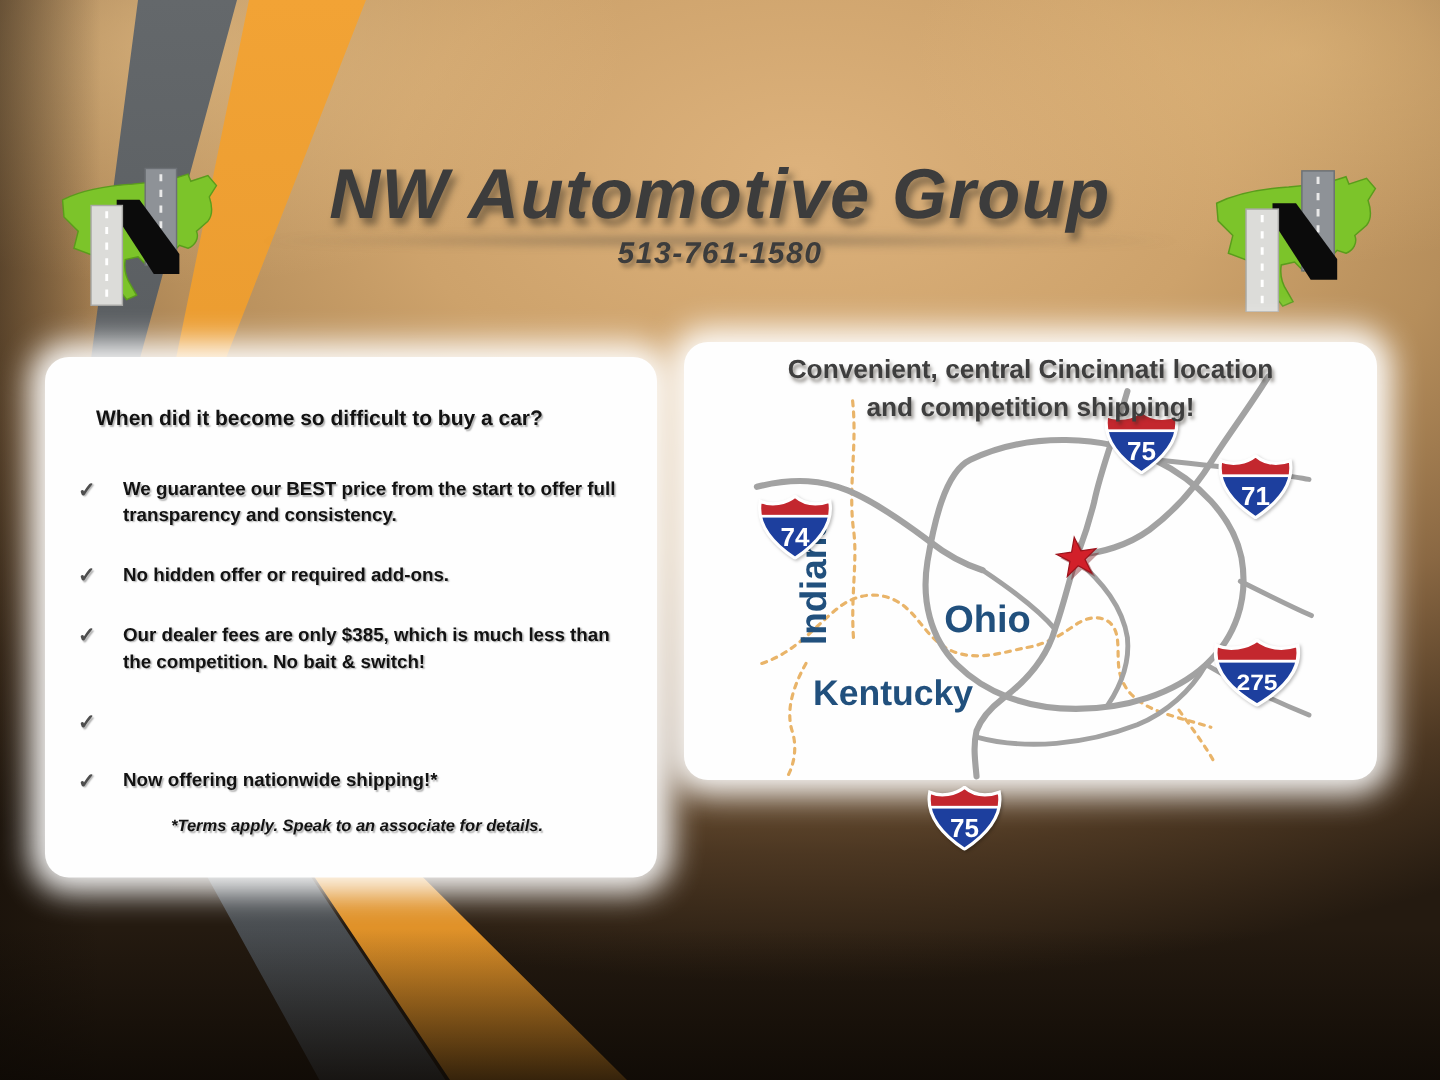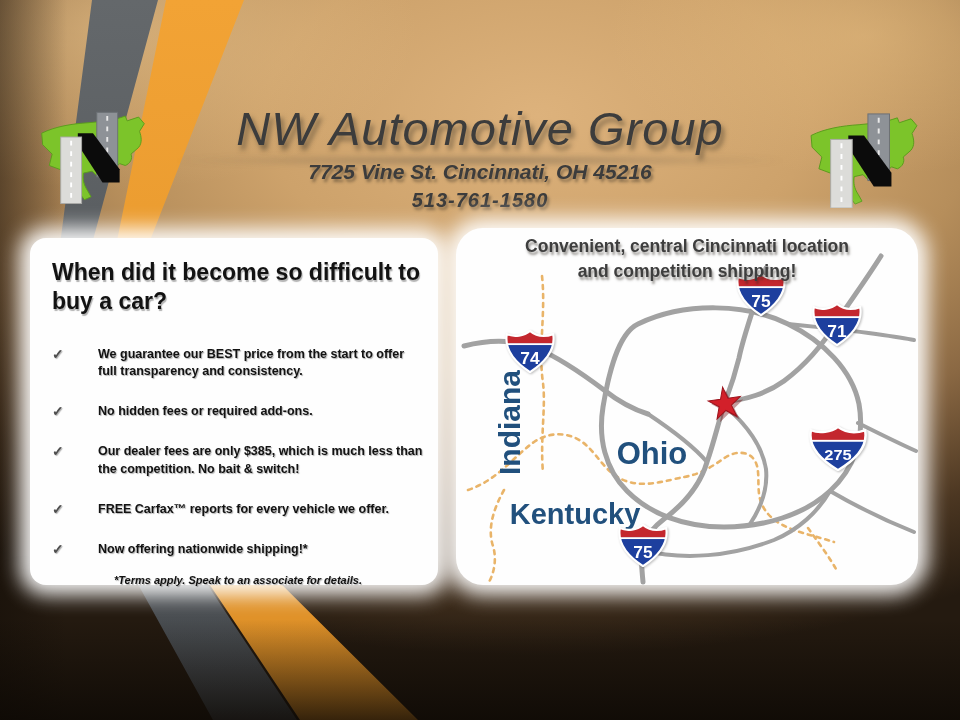--- a/index.html
+++ b/index.html
@@ -15,45 +15,45 @@
         linear-gradient(to top, rgba(12,8,4,.8) 0%, rgba(12,8,4,0) 14%),
         linear-gradient(to right, rgba(18,12,6,.45) 0%, rgba(18,12,6,0) 7%);}
   
   .stripes{position:absolute;inset:0;}
   
   .masthead{position:absolute;left:140px;right:140px;top:104px;text-align:center;
             color:var(--title-charcoal);}
   .title-swoosh{position:absolute;left:30px;right:30px;top:52px;height:9px;
                 background:radial-gradient(closest-side, rgba(72,66,57,.55), rgba(72,66,57,0));
                 filter:blur(3px);}
-  .masthead h1{position:relative;margin:0;font-size:47px;line-height:1.05;font-weight:normal;
+  .masthead h1{position:relative;margin:0;font-size:47px;line-height:1.05;font-weight:bold;
                font-style:italic;letter-spacing:1px;
                text-shadow:3px 5px 5px rgba(52,45,36,.5);}
   .addr{position:relative;margin-top:7px;font-size:21px;font-weight:bold;font-style:italic;
         text-shadow:2px 3px 3px rgba(52,45,36,.45);}
   .phone{position:relative;margin-top:5px;font-size:20px;font-weight:bold;font-style:italic;
          letter-spacing:1px;text-shadow:2px 3px 3px rgba(52,45,36,.45);}
   
   .logo{position:absolute;}
   .logo-left{left:36px;top:108px;width:114px;height:96px;}
   .logo-right{left:804px;top:110px;width:120px;height:98px;}
   
   .card{position:absolute;background:#fefefe;border-radius:16px;
         box-shadow:0 0 20px 10px rgba(255,255,255,.95);}
   .card-left{left:30px;top:238px;width:408px;height:347px;color:#121212;}
-  .card-right{left:456px;top:228px;width:462px;height:357px;border-radius:27px;}
+  .card-right{left:456px;top:228px;width:462px;height:292px;}
   .pitch{padding:20px 14px 0 22px;}
-  .pitch h2{margin:0;max-width:382px;font-size:23px;line-height:1.25;font-weight:bold;
+  .pitch h2{margin:12px;max-width:382px;font-size:14px;line-height:1.25;font-weight:bold;
             text-shadow:1px 1.5px 1px rgba(0,0,0,.3);}
   .pitch ul{list-style:none;margin:30px 0 0 0;padding:0;}
   .pitch li{display:flex;margin:0 0 23px 0;}
   .check{width:30px;flex:0 0 30px;color:#4e4e4e;font-size:14px;font-weight:bold;
          text-shadow:1px 1px 1px rgba(0,0,0,.3);}
   .btext{max-width:352px;font-size:12.5px;line-height:1.38;font-weight:bold;
-         text-shadow:1px 1.2px 1px rgba(0,0,0,.3);margin-left:16px;}
+         text-shadow:1px 1.2px 1px rgba(0,0,0,.3);}
   .footnote{margin-top:-7px;text-align:center;font-size:11px;font-weight:bold;
             font-style:italic;text-shadow:1px 1px 1px rgba(0,0,0,.3);}
   
   .map-caption{position:absolute;left:0;right:0;top:6px;text-align:center;z-index:3;
                font-size:17.5px;font-weight:bold;color:#3e3e3e;line-height:1.42;
                text-shadow:1.5px 2.5px 2.5px rgba(45,40,32,.5);}
   .mapsvg{position:absolute;inset:0;width:100%;height:100%;z-index:1;}
   .shield{position:absolute;z-index:2;filter:drop-shadow(1px 1.5px 1px rgba(0,0,0,.25));}
   .shield text{fill:#fff;font-family:"Liberation Sans",sans-serif;font-weight:bold;}
   .s75n{left:280px;top:45px;width:50px;height:43px;}
@@ -87,21 +87,20 @@
     </defs>
     <polygon points="92,0 158,0 60,362 297,720 213,720 39,405" fill="url(#grayGrad)"></polygon>
     <polygon points="166,0 244,0 90,394 418,720 300,720 85,398" fill="url(#orangeGrad)"></polygon>
   </svg>
 
   <div class="bg-bottom-shade"></div>
 
   <header class="masthead">
     <div class="title-swoosh"></div>
     <h1>NW Automotive Group</h1>
-    <div class="addr">7725 Vine St. Cincinnati, OH 45216</div>
     <div class="phone">513-761-1580</div>
   </header>
 
   <div class="logo logo-left">
     <svg width="100%" height="100%" viewBox="0 0 120 100">
       <path d="M6,26 C20,19 38,16 55,15 L75,13 C82,12 88,10 94,8 L96,13 L108,9 L114,16 L109,24
                C111,30 112,36 108,41 L100,48 C102,53 99,58 94,60 L88,58 C83,64 76,67 70,64
                L65,72 L59,66 L50,68 C49,74 50,80 54,86 L58,93 L51,96 L44,87
                C40,78 36,71 30,66 L14,60 L17,48 L7,38 Z" fill="var(--brand-green)" stroke="var(--brand-green-edge)" stroke-width="1"></path>
       <g>
@@ -133,29 +132,28 @@
   <section class="card card-left">
     <div class="pitch">
       <h2>When did it become so difficult to buy a car?</h2>
       <ul>
         <li>
           <span class="check">✓</span>
           <span class="btext">We guarantee our BEST price from the start to offer full transparency and consistency.</span>
         </li>
         <li>
           <span class="check">✓</span>
-          <span class="btext">No hidden fees or required add-ons.</span>
+          <span class="btext">No hidden offer or required add-ons.</span>
         </li>
         <li>
           <span class="check">✓</span>
           <span class="btext">Our dealer fees are only $385, which is much less than the competition. No bait &amp; switch!</span>
         </li>
         <li>
           <span class="check">✓</span>
-          <span class="btext">FREE Carfax™ reports for every vehicle we offer.</span>
         </li>
         <li>
           <span class="check">✓</span>
           <span class="btext">Now offering nationwide shipping!*</span>
         </li>
       </ul>
       <div class="footnote">*Terms apply. Speak to an associate for details.</div>
     </div>
   </section>
 

